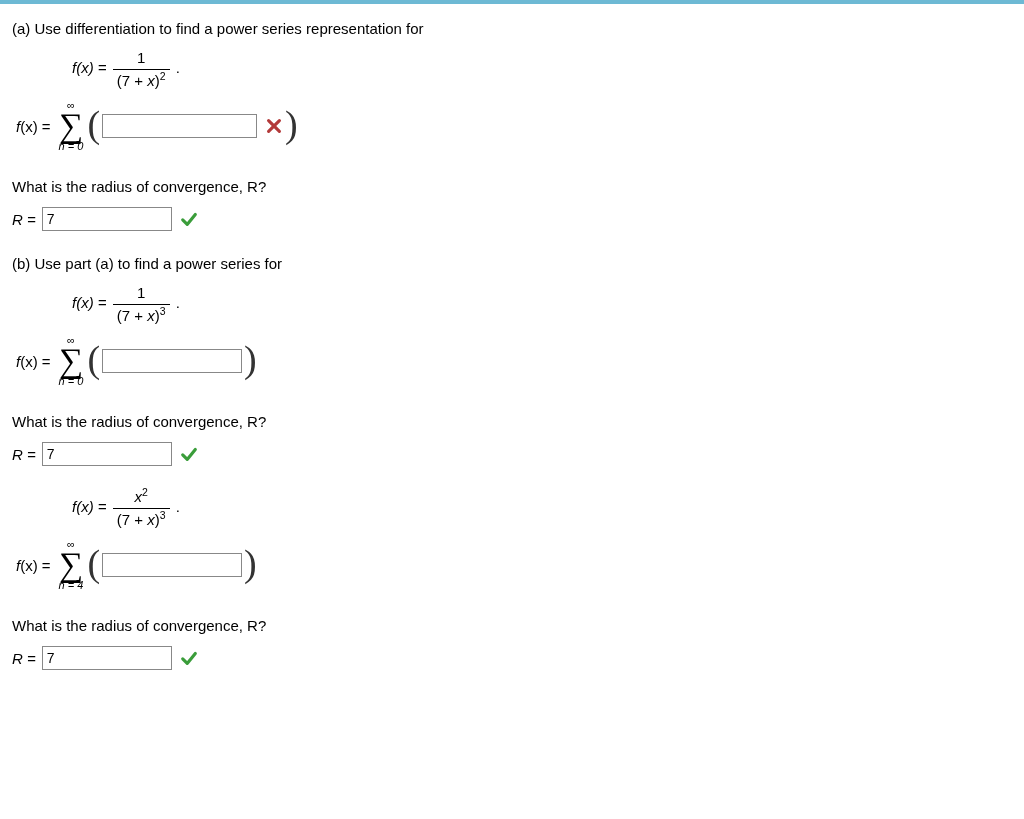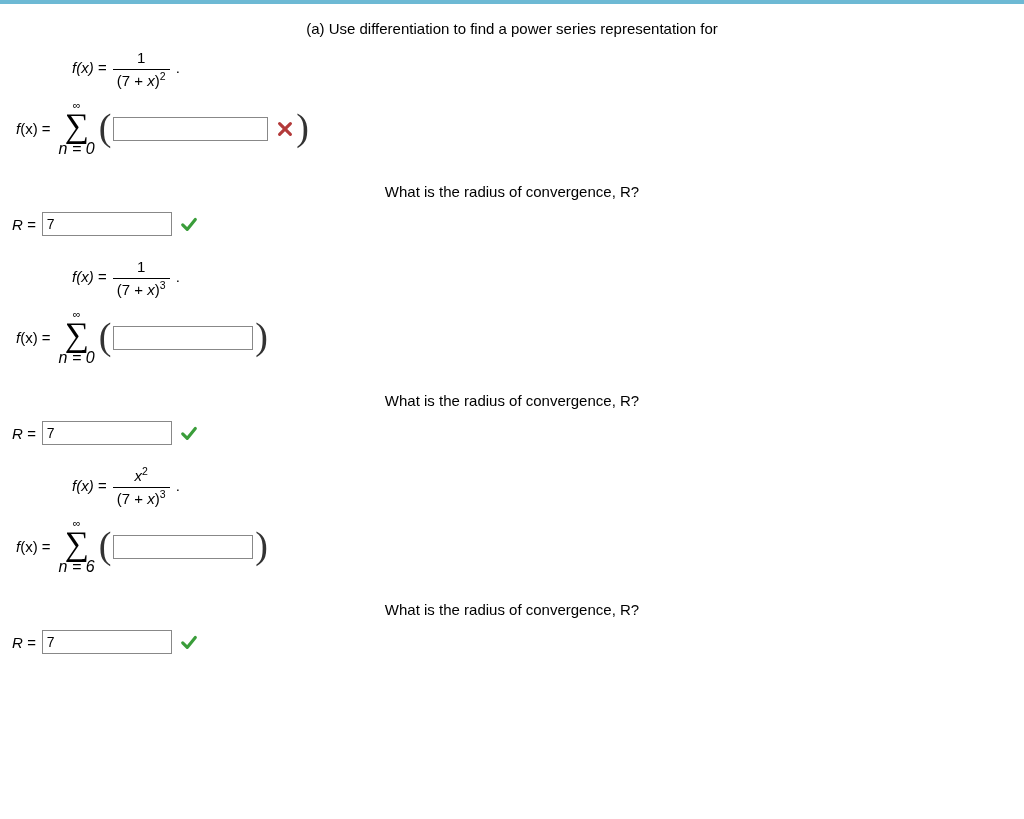--- a/index.html
+++ b/index.html
@@ -16,21 +16,20 @@
     height: 4px;
     background: #6db9d4;
     width: 100%;
   }
   .content {
     padding: 8px 12px 12px 12px;
   }
   .prompt-line {
     margin: 6px 0 10px 0;
     line-height: 1.4;
-    text-align: center;
   }
   .eq-indent {
     margin: 8px 0 8px 60px;
   }
   .italic { font-style: italic; }
   .frac {
     display: inline-block;
     vertical-align: middle;
     text-align: center;
     position: relative;
@@ -69,21 +68,21 @@
   .sigma-block .limtop {
     font-size: 11px;
     font-family: Verdana, sans-serif;
     margin-bottom: -2px;
   }
   .sigma-block .sig {
     font-size: 34px;
     line-height: 34px;
   }
   .sigma-block .limbot {
-    font-size: 16px;
+    font-size: 11px;
     font-style: italic;
     font-family: Verdana, sans-serif;
     margin-top: -2px;
   }
   .big-paren {
     font-family: "Times New Roman", serif;
     font-size: 38px;
     line-height: 38px;
     color: #333;
     margin: 0 2px;
@@ -156,20 +155,21 @@
     <span>What is the radius of convergence, R?</span> 
   </div>
   <div class="radius-row">
     <span class="lbl italic">R = </span>
     <input class="textfield w-130" type="text" value="7" style="">
     <svg class="mark-icon" viewBox="0 0 20 20">
       <path d="M3 11 L8 16 L17 5" stroke="#3a9d3a" stroke-width="3.5" stroke-linecap="round" stroke-linejoin="round" fill="none"></path>
     </svg>
   </div>
 
+  <div class="prompt-line">(b) Use part (a) to find a power series for</div>
 
   <div class="eq-indent">
     <span class="italic"><span>f(x) = </span></span>
     <span class="frac">
       <span class="num">1</span>
       <span class="den">
         <span>(7 + </span><span class="italic">x</span><span>)</span><sup>3</sup>
       </span>
     </span>
     <span>.</span>
@@ -214,21 +214,21 @@
     <span>.</span>
   </div>
 
   <div class="answer-row">
     <span class="lhs">
       <span class="italic">f</span><span>(x) = </span>
     </span>
     <span class="sigma-block">
       <span class="limtop">∞</span>
       <span class="sig">∑</span>
-      <span class="limbot">n = 6</span>
+      <span class="limbot">n = 4</span>
     </span>
     <span class="big-paren">(</span>
     <input class="textfield w-140" type="text" value="" style="">
     <span class="big-paren">)</span>
   </div>
 
   <div class="prompt-line">
     <span>What is the radius of convergence, R?</span>
   </div>
   <div class="radius-row" style="margin-bottom:4px">

